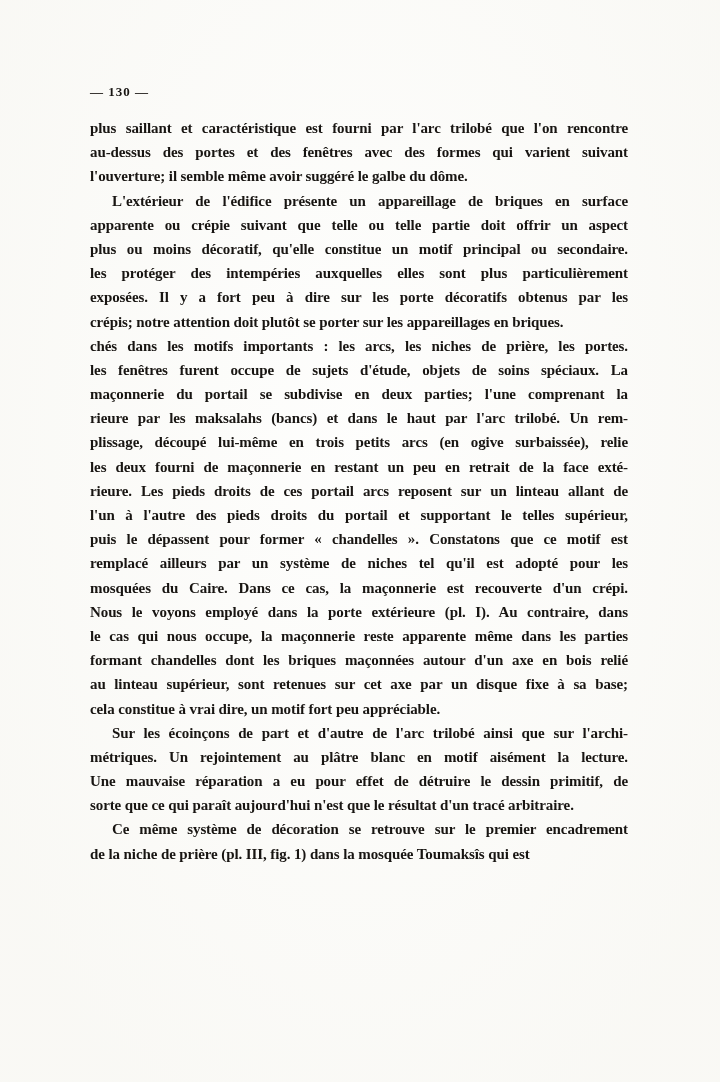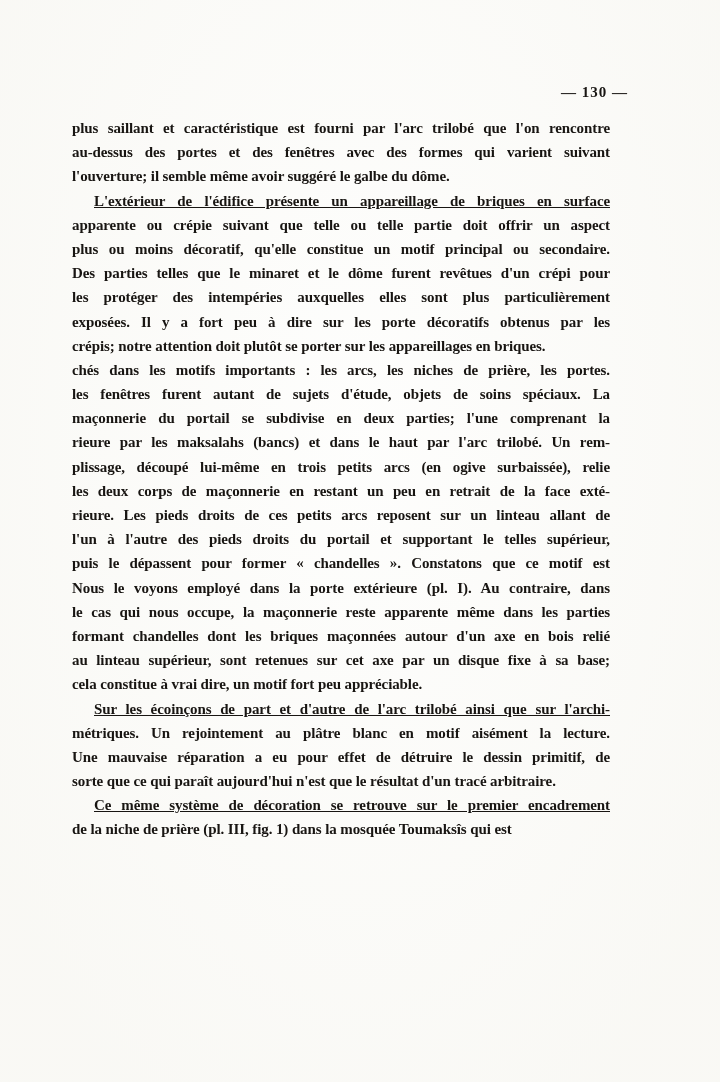--- a/index.html
+++ b/index.html
@@ -22,28 +22,28 @@
     width: 720px; height: 1082px;
     background:
       radial-gradient(ellipse at 50% 40%, rgba(255,255,255,0.6), rgba(240,238,232,0.25) 85%),
       #fcfcf9;
   }
   .page-number {
     position: absolute;
     left: 90px;
     top: 84px;
     width: 538px;
-    text-align: right;
-    font-size: 15px;
+    text-align: left;
+    font-size: 13px;
     font-weight: bold;
     letter-spacing: 1px;
   }
   .text-block {
     position: absolute;
-    left: 72px;
+    left: 90px;
     top: 116px;
     width: 538px;
     font-size: 15px;
     font-weight: bold;
     letter-spacing: -0.1px;
   }
   .line {
     height: 24.2px;
     line-height: 24.2px;
     white-space: nowrap;
@@ -51,53 +51,53 @@
     text-align: justify;
     text-align-last: justify;
     text-justify: inter-word;
   }
   .line.last {
     text-align: center;
     text-align-last: left;
   }
   .line.indent {
     padding-left: 22px;
-    text-decoration: underline;
   }
 </style>
 </head>
 <body>
 
 <div class="scan-page">
 
   <div class="page-number">— 130 —</div>
 
   <div class="text-block">
 
     <div class="line">plus saillant et caractéristique est fourni par l'arc trilobé que l'on rencontre</div>
     <div class="line">au-dessus des portes et des fenêtres avec des formes qui varient suivant</div>
     <div class="line last">l'ouverture; il semble même avoir suggéré le galbe du dôme.</div>
 
     <div class="line indent">L'extérieur de l'édifice présente un appareillage de briques en surface</div>
     <div class="line">apparente ou crépie suivant que telle ou telle partie doit offrir un aspect</div>
     <div class="line">plus ou moins décoratif, qu'elle constitue un motif principal ou secondaire.</div>
-    <div class="line">Des parties telles que le minaret et le dôme furent revêtues d'un crépi pour</div>
     <div class="line">les protéger des intempéries auxquelles elles sont plus particulièrement</div>
     <div class="line">exposées. Il y a fort peu à dire sur les porte décoratifs obtenus par les</div>
     <div class="line last">crépis; notre attention doit plutôt se porter sur les appareillages en briques.</div>
 
     <div class="line">chés dans les motifs importants : les arcs, les niches de prière, les portes.</div>
-    <div class="line">les fenêtres furent autant de sujets d'étude, objets de soins spéciaux. La</div>
+    <div class="line">les fenêtres furent occupe de sujets d'étude, objets de soins spéciaux. La</div>
     <div class="line">maçonnerie du portail se subdivise en deux parties; l'une comprenant la</div>
     <div class="line">rieure par les maksalahs (bancs) et dans le haut par l'arc trilobé. Un rem-</div>
     <div class="line">plissage, découpé lui-même en trois petits arcs (en ogive surbaissée), relie</div>
-    <div class="line">les deux corps de maçonnerie en restant un peu en retrait de la face exté-</div>
-    <div class="line">rieure. Les pieds droits de ces petits arcs reposent sur un linteau allant de</div>
+    <div class="line">les deux fourni de maçonnerie en restant un peu en retrait de la face exté-</div>
+    <div class="line">rieure. Les pieds droits de ces portail arcs reposent sur un linteau allant de</div>
     <div class="line">l'un à l'autre des pieds droits du portail et supportant le telles supérieur,</div>
     <div class="line">puis le dépassent pour former « chandelles ». Constatons que ce motif est</div>
+    <div class="line">remplacé ailleurs par un système de niches tel qu'il est adopté pour les</div>
+    <div class="line">mosquées du Caire. Dans ce cas, la maçonnerie est recouverte d'un crépi.</div>
     <div class="line">Nous le voyons employé dans la porte extérieure (pl. I). Au contraire, dans</div>
     <div class="line">le cas qui nous occupe, la maçonnerie reste apparente même dans les parties</div>
     <div class="line">formant chandelles dont les briques maçonnées autour d'un axe en bois relié</div>
     <div class="line">au linteau supérieur, sont retenues sur cet axe par un disque fixe à sa base;</div>
     <div class="line last">cela constitue à vrai dire, un motif fort peu appréciable.</div>
 
     <div class="line indent">Sur les écoinçons de part et d'autre de l'arc trilobé ainsi que sur l'archi-</div>
     <div class="line">métriques. Un rejointement au plâtre blanc en motif aisément la lecture.</div>
     <div class="line">Une mauvaise réparation a eu pour effet de détruire le dessin primitif, de</div>
     <div class="line last">sorte que ce qui paraît aujourd'hui n'est que le résultat d'un tracé arbitraire.</div>

